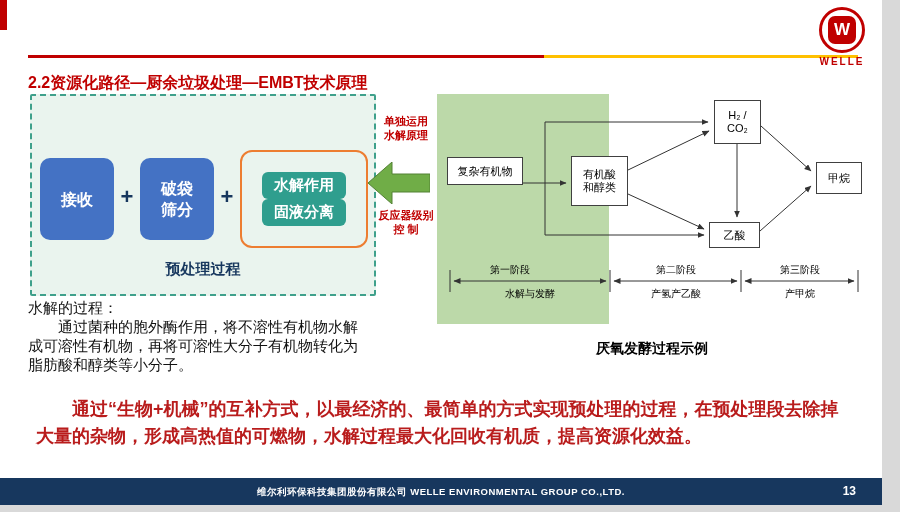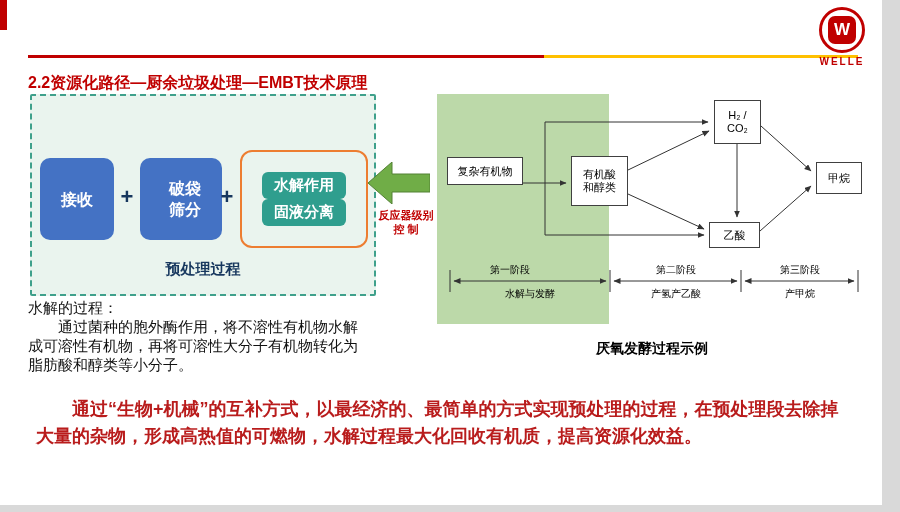--- a/index.html
+++ b/index.html
@@ -19,21 +19,21 @@
   .logo{position:absolute;left:810px;top:7px;width:64px;text-align:center;}
   .logo-ring{width:46px;height:46px;margin:0 auto;border:3px solid #c00000;border-radius:50%;background:#fff;display:flex;align-items:center;justify-content:center;box-sizing:border-box;}
   .logo-square{width:28px;height:28px;background:#c00000;border-radius:7px;color:#fff;font-weight:bold;font-size:17px;line-height:28px;text-align:center;}
   .logo-text{margin-top:3px;color:#c00000;font-weight:bold;font-size:10px;letter-spacing:2px;}
 
   
   .dashed-box{position:absolute;left:30px;top:94px;width:346px;height:202px;border:2px dashed #3fa08b;background:#eaf4ee;box-sizing:border-box;border-radius:2px;}
   .conv{position:absolute;left:212px;top:4px;font-size:13.5px;font-weight:bold;color:#17375e;line-height:19px;white-space:nowrap;}
   .step-box{position:absolute;width:74px;height:82px;background:#4472c4;border-radius:10px;color:#fff;font-size:16px;font-weight:bold;display:flex;flex-direction:column;align-items:center;justify-content:center;line-height:21px;text-align:center;}
   .step1{left:8px;top:62px;}
-  .step2{left:108px;top:62px;padding-left:8px;}
+  .step2{left:108px;top:62px;}
   .plus{position:absolute;width:22px;text-align:center;font-size:22px;font-weight:bold;color:#17375e;}
   .plus1{left:84px;top:88px;}
   .plus2{left:184px;top:88px;}
   .orange-group{position:absolute;left:208px;top:54px;width:128px;height:98px;border:2px solid #ed7d31;border-radius:12px;box-sizing:border-box;display:flex;flex-direction:column;justify-content:space-between;padding:20px;}
   .teal-box{height:38px;background:#2f9e8e;border-radius:6px;color:#fff;font-size:15px;font-weight:bold;display:flex;align-items:center;justify-content:center;}
   .pre-caption{position:absolute;left:0;top:164px;width:100%;text-align:center;font-size:15px;font-weight:bold;color:#17375e;}
 
   
   .arrow-label{position:absolute;color:#c00000;font-weight:bold;font-size:11px;line-height:14px;text-align:center;}
   .arrow-top{left:372px;top:114px;width:68px;}
@@ -89,20 +89,24 @@
       <span>筛分</span>
     </div>
     <div class="plus plus2">+</div>
     <div class="orange-group">
       <div class="teal-box">水解作用</div>
       <div class="teal-box">固液分离</div>
     </div>
     <div class="pre-caption">预处理过程</div>
   </div>
 
+  <div class="arrow-label arrow-top">
+    <div>单独运用</div>
+    <div>水解原理</div>
+  </div>
   <svg class="green-arrow" width="62" height="42">
     <polygon points="0,21 24,0 24,12 62,12 62,30 24,30 24,42" fill="#70ad47" stroke="#538135" stroke-width="1"></polygon>
   </svg>
   <div class="arrow-label arrow-bottom">
     <div>反应器级别</div>
     <div>控  制</div>
   </div>
 
   <div class="green-panel"></div>
 
@@ -161,14 +165,18 @@
 
   <div class="ferm-caption">厌氧发酵过程示例</div>
 
   <div class="hydro">
     <div>水解的过程：</div>
     <p>通过菌种的胞外酶作用，将不溶性有机物水解成可溶性有机物，再将可溶性大分子有机物转化为脂肪酸和醇类等小分子。</p>
   </div>
 
   <div class="summary">通过“生物+机械”的互补方式，以最经济的、最简单的方式实现预处理的过程，在预处理段去除掉大量的杂物，形成高热值的可燃物，水解过程最大化回收有机质，提高资源化效益。</div>
 
+  <div class="footer">
+    <div class="footer-company">维尔利环保科技集团股份有限公司 WELLE ENVIRONMENTAL GROUP CO.,LTD.</div>
+    <div class="footer-page">13</div>
+  </div>
 
 </div>
 
 </body></html>

